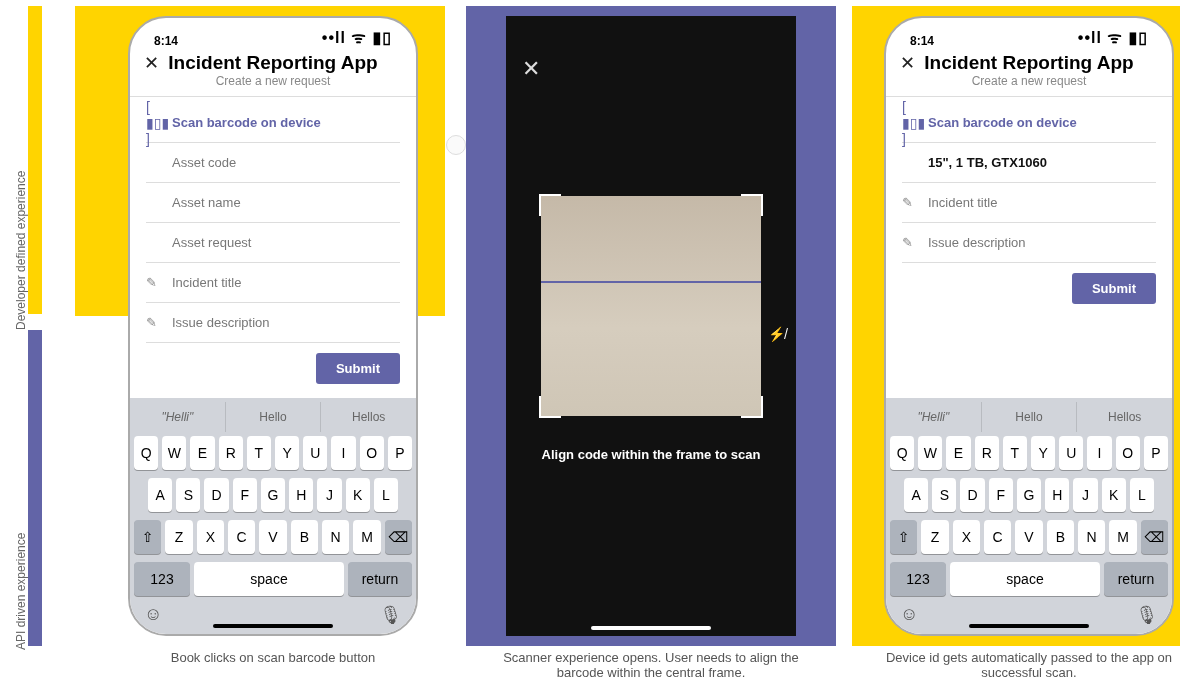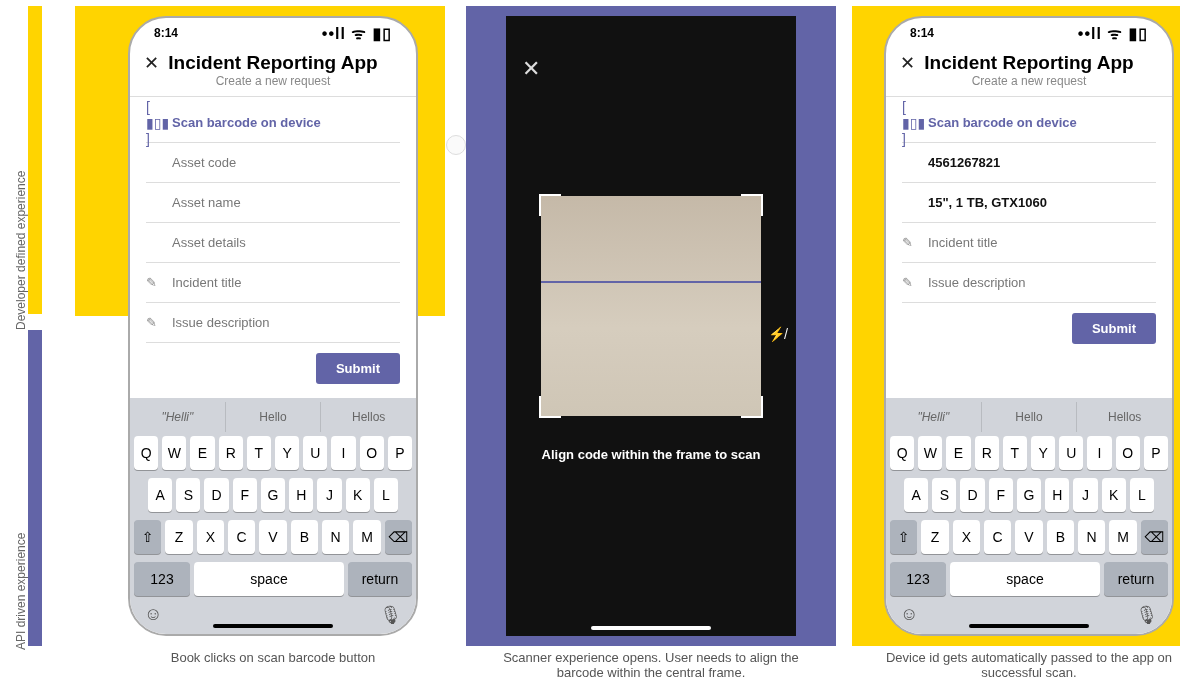--- a/index.html
+++ b/index.html
@@ -35,21 +35,21 @@
     height: 620px;
     background: #fff;
     border: 2px solid #aaa;
     border-radius: 38px;
     overflow: hidden;
   }
   .phone .notch-area {
     height: 30px;
     display: flex;
     justify-content: space-between;
-    align-items: center;
+    align-items: flex-end;
     padding: 0 24px;
     font-size: 12px;
     font-weight: 600;
   }
   .phone .statusicons { letter-spacing: 1px; font-size: 16px; }
   .appheader {
     text-align: center;
     position: relative;
     padding: 4px 0 8px;
     border-bottom: 0.5px solid #ddd;
@@ -204,21 +204,21 @@
     <div class="row noicon">
         <span class="icon"></span>
         <span class="txt">Asset code</span>
       </div>
     <div class="row noicon">
         <span class="icon"></span>
         <span class="txt">Asset name</span>
       </div>
     <div class="row noicon">
         <span class="icon"></span>
-        <span class="txt">Asset details</span>
+        <span class="txt">Asset request</span>
       </div>
     <div class="row">
         <span class="pencil">✎</span>
         <span class="txt">Incident title</span>
       </div>
     <div class="row">
         <span class="pencil">✎</span>
         <span class="txt">Issue description</span>
       </div>
   </div>
@@ -303,24 +303,20 @@
     <div class="title">Incident Reporting App</div>
     <div class="sub">Create a new request</div>
   </div>
   <div class="form">
     <div class="row scan">
       <span class="icon">[ ▮▯▮ ]</span>
       <span class="txt">Scan barcode on device</span>
     </div>
     <div class="row noicon filled">
         <span class="icon"></span>
-        <span class="txt">4561267821</span>
-      </div>
-    <div class="row noicon filled">
-        <span class="icon"></span>
         <span class="txt">15", 1 TB, GTX1060</span>
       </div>
     <div class="row">
         <span class="pencil">✎</span>
         <span class="txt">Incident title</span>
       </div>
     <div class="row">
         <span class="pencil">✎</span>
         <span class="txt">Issue description</span>
       </div>

